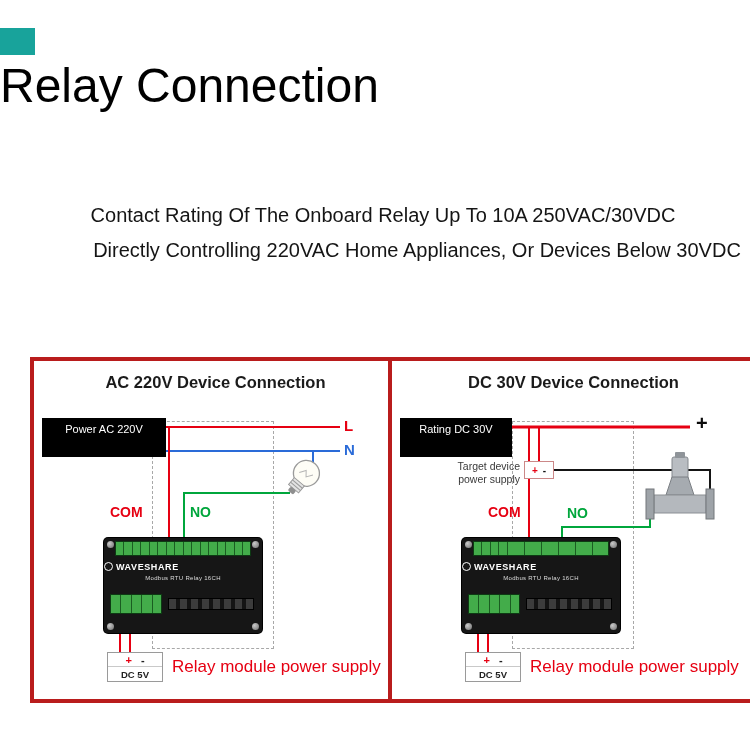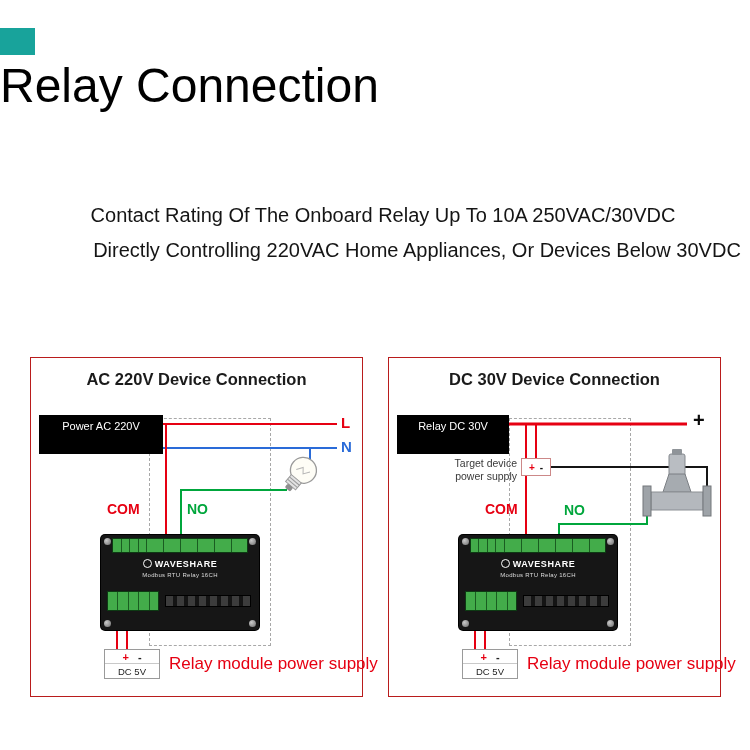--- a/index.html
+++ b/index.html
@@ -8,21 +8,21 @@
 
   .corner-badge{position:absolute;left:0;top:28px;width:35px;height:27px;background:#18a39b;}
 
   .title{position:absolute;left:0;top:58px;width:100%;margin:0;text-align:left;
          font-size:48px;font-weight:400;color:#000;}
   .subtitle{position:absolute;left:0;width:100%;margin:8px;text-align:center;
             font-size:20px;color:#151515;}
   .s1{top:196px;}
   .s2{top:231px;padding-left:34px;}
 
-  .panel{position:absolute;top:357px;width:331px;height:338px;border:1px solid #b91c1c;background:#fff;}
+  .panel{position:absolute;top:357px;width:331px;height:338px;border:4px solid #b91c1c;background:#fff;padding-left:32px;}
   .panel-ac{left:30px;}
   .panel-dc{left:388px;}
 
   .panel-heading{position:absolute;left:0;top:12px;width:100%;margin:0;text-align:center;
                  font-size:16.5px;font-weight:700;color:#1b1b1b;}
 
   .dashed-box{position:absolute;left:118px;top:60px;width:120px;height:226px;
               border:1px dashed #a8a8a8;}
   .panel-dc .dashed-box{left:120px;}
 
@@ -52,40 +52,40 @@
 
   .relay-module{position:absolute;left:70px;top:177px;width:158px;height:95px;
                 background:#161616;border-radius:4px;box-shadow:0 0 0 1px #000;}
   .screw{position:absolute;width:7px;height:7px;border-radius:50%;
          background:radial-gradient(circle at 35% 35%, #c9c9c9, #6e6e6e);}
   .s-tl{left:3px;top:3px;} .s-tr{right:3px;top:3px;}
   .s-bl{left:3px;bottom:3px;} .s-br{right:3px;bottom:3px;}
   .term-strip{position:absolute;left:11px;top:3px;width:136px;height:15px;box-sizing:border-box;
               background:repeating-linear-gradient(90deg,#43ac4a 0 7.5px,#1a5c21 7.5px 8.5px);
               border:1px solid #0d3a13;}
-  .brand{position:absolute;left:0;right:0;top:24px;text-align:center;color:#fff;
+  .brand{position:absolute;left:0;right:0;top:24px;text-align:left;color:#fff;
          font-size:9px;font-weight:700;letter-spacing:0.6px;}
   .logo{display:inline-block;width:7px;height:7px;border:1.5px solid #fff;border-radius:50%;
         margin-right:3px;vertical-align:-1px;}
   .model{position:absolute;left:0;right:0;top:37px;text-align:center;color:#ddd;
          font-size:6px;letter-spacing:0.3px;}
   .term-block{position:absolute;left:6px;top:56px;width:52px;height:20px;box-sizing:border-box;
               background:repeating-linear-gradient(90deg,#43ac4a 0 9.4px,#1a5c21 9.4px 10.4px);
               border:1px solid #0d3a13;}
   .io-strip{position:absolute;left:64px;top:60px;width:86px;height:12px;box-sizing:border-box;
             background:repeating-linear-gradient(90deg,#3c3c3c 0 7px,#141414 7px 11px);
             border:1px solid #000;}
 
   .psu{position:absolute;left:73px;top:291px;width:56px;height:30px;background:#fff;
        border:1px solid #9a9a9a;box-sizing:border-box;}
   .psu-terminals{height:13px;border-bottom:1px solid #c9c9c9;display:flex;justify-content:center;
                  gap:9px;align-items:center;font-size:11px;font-weight:700;}
   .psu .plus{color:#e60012;}
   .psu .minus{color:#222;}
-  .psu-label{text-align:center;font-size:9.5px;line-height:15px;color:#222;}
+  .psu-label{text-align:center;font-size:9.5px;line-height:15px;color:#222;font-weight:bold;}
   .psu-note{position:absolute;left:138px;top:296px;font-size:17px;font-weight:400;
             color:#e60012;white-space:nowrap;}
 </style>
 </head>
 <body>
 
 <div class="page">
 
   <div class="corner-badge"></div>
 
@@ -158,21 +158,21 @@
         <rect x="283" y="91" width="10" height="6" rx="1" fill="#8f9499"></rect>
         <polygon points="274,134 302,134 296,116 280,116" fill="#a6abb0" stroke="#7b7f84"></polygon>
         <rect x="262" y="134" width="52" height="18" fill="#b4b8bd" stroke="#8b8f94"></rect>
         <rect x="254" y="128" width="8" height="30" fill="#9ea3a8" stroke="#73777b"></rect>
         <rect x="314" y="128" width="8" height="30" fill="#9ea3a8" stroke="#73777b"></rect>
       </g>
       <line x1="86" y1="272" x2="86" y2="291" stroke="#e60012" stroke-width="2"></line>
       <line x1="96" y1="272" x2="96" y2="291" stroke="#e60012" stroke-width="2"></line>
     </svg>
 
-    <div class="power-box power-dc">Relay DC 30V</div>
+    <div class="power-box power-dc">Rating DC 30V</div>
     <div class="plus-terminal">+</div>
 
     <div class="target-note">
       <div>Target device</div>
       <div>power supply</div>
     </div>
     <div class="battery">
       <span class="plus">+</span>
       <span class="minus">-</span>
     </div>

